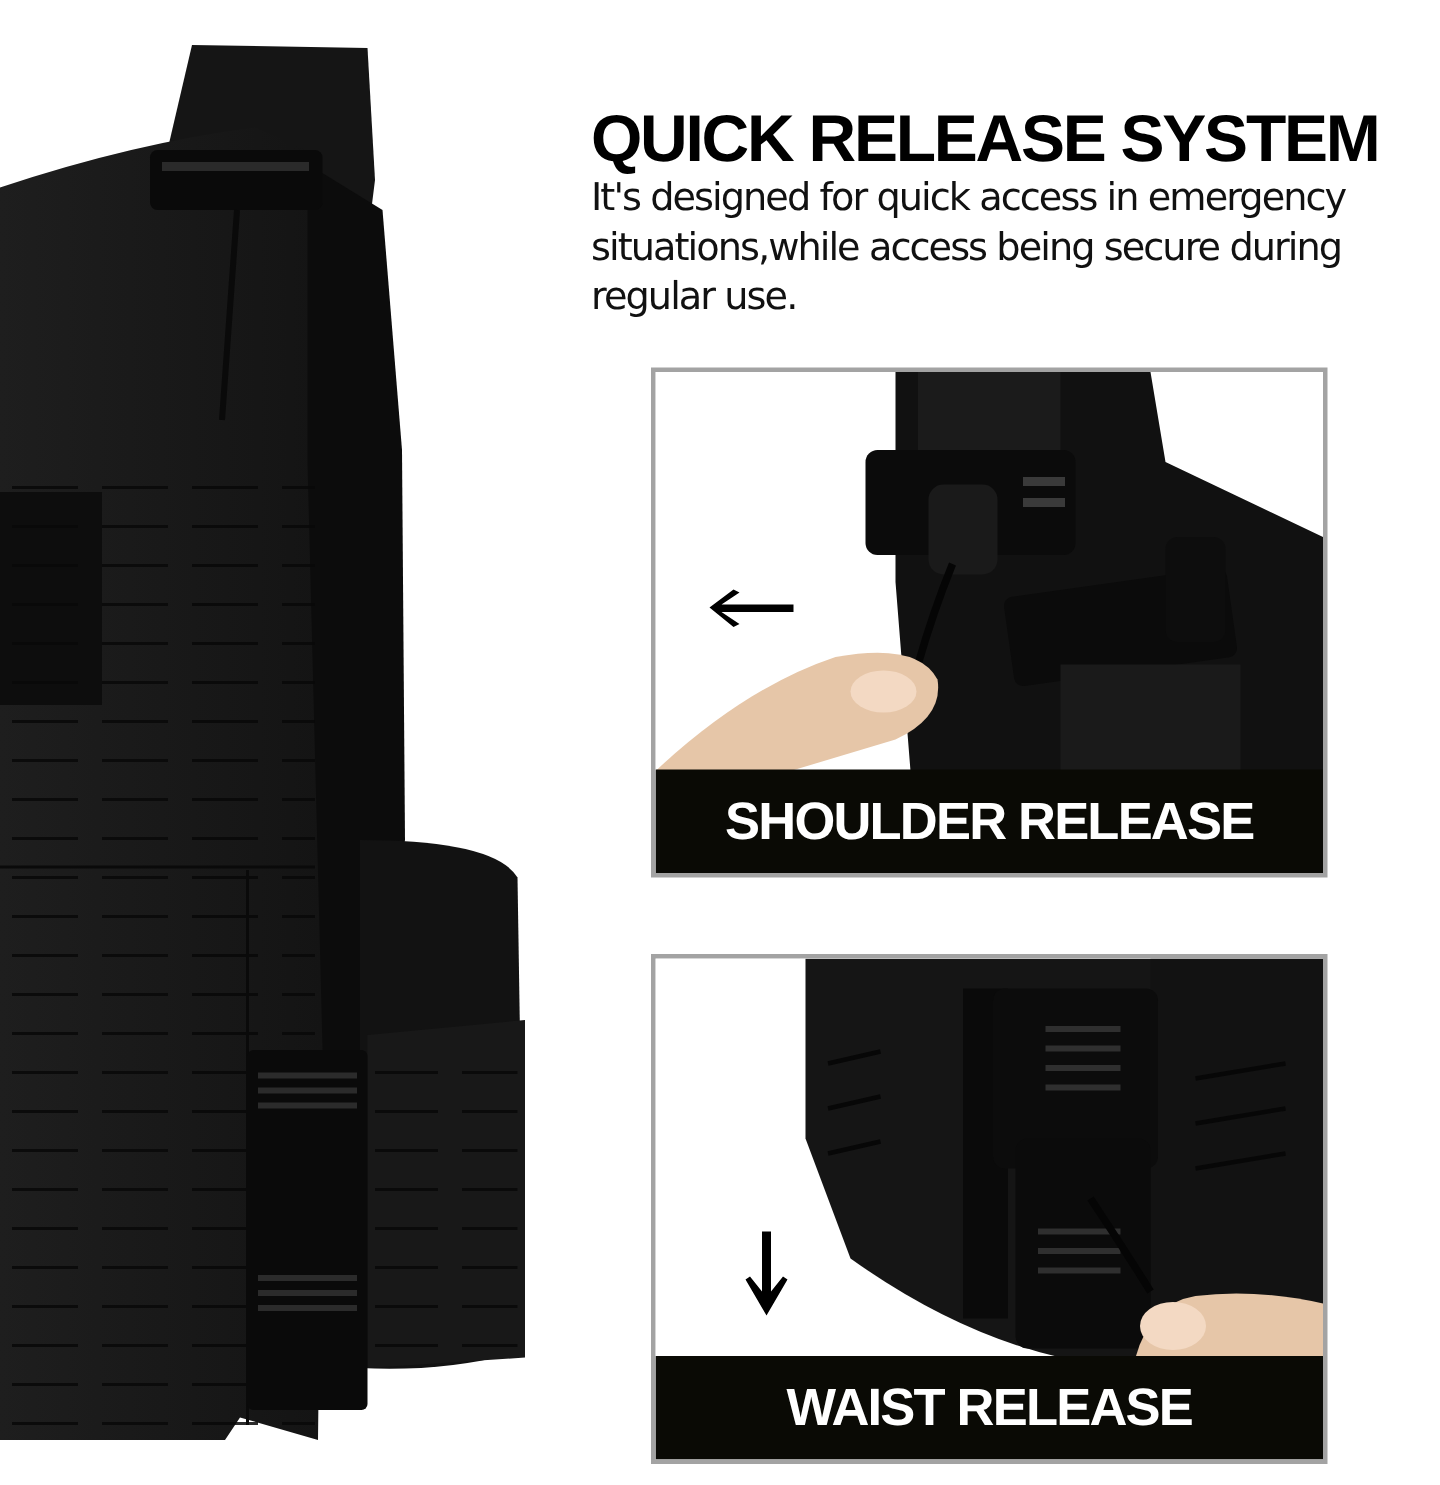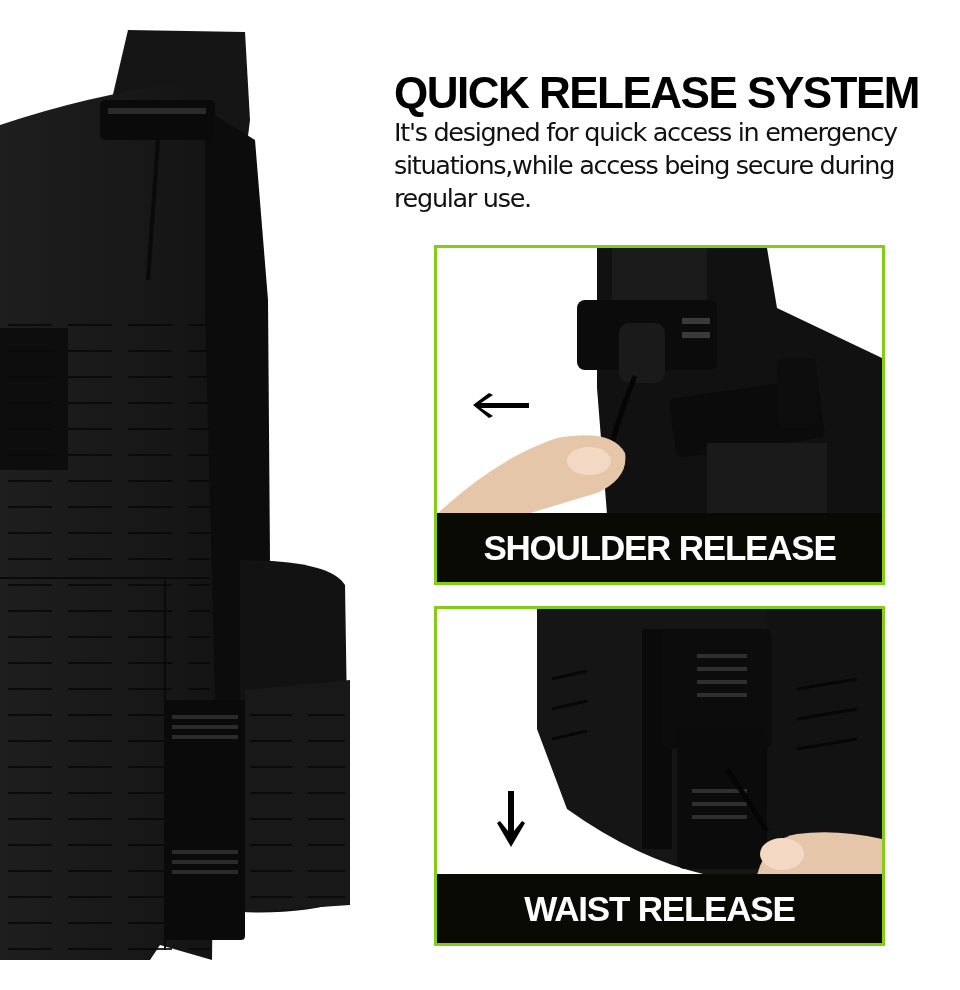--- a/index.html
+++ b/index.html
@@ -19,24 +19,24 @@
   }
   .desc {
     position: absolute; left: 394px; top: 116px; width: 545px;
     font-family: "DejaVu Sans", sans-serif; font-size: 25.5px; letter-spacing: -1.3px;
     line-height: 33px; color: #111;
   }
 
   
   .panel {
     position: absolute; left: 434px; width: 451px; height: 340px;
-    border: 3px solid #84cc16; background: #fff; overflow: hidden;
+    border: 3px solid #a3a3a3; background: #fff; overflow: hidden;
   }
   .panel.shoulder { top: 245px; }
-  .panel.waist { top: 606px; text-decoration: underline; }
+  .panel.waist { top: 636px; text-decoration: underline; }
   .panel .photo { position: absolute; left: 0; top: 0; width: 445px; height: 266px; }
   .panel .label-band {
     position: absolute; left: 0; bottom: 0; width: 100%; height: 69px;
     background: #0a0a05; display: flex; align-items: center; justify-content: center;
   }
   .panel .label {
     color: #fff; font-family: "Liberation Sans", sans-serif; font-weight: 700;
     font-size: 35px; letter-spacing: -1.2px; white-space: nowrap;
   }
   .arrow { position: absolute; }

